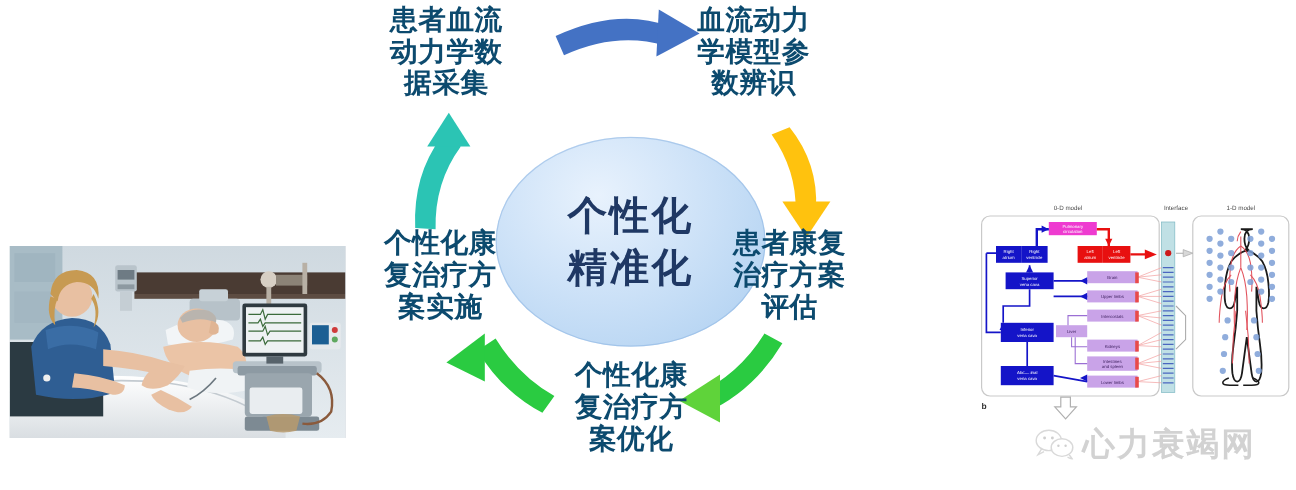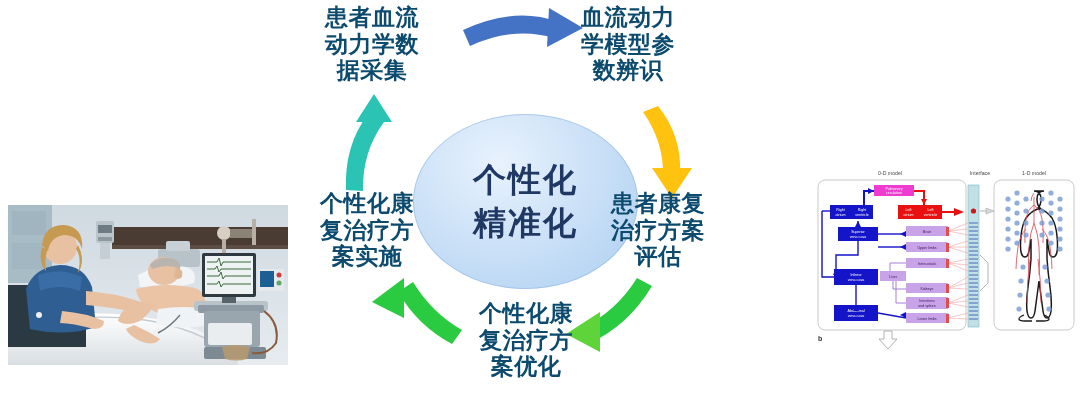--- a/index.html
+++ b/index.html
@@ -453,14 +453,27 @@
             <circle cx="237" cy="146" r="2.6"></circle>
         </g>
       </g>
 
       <text x="6" y="178" font-size="7" fill="#333" font-family="'Liberation Sans',sans-serif" font-weight="bold">b</text>
 
       <path d="M72,168 l0,8 l-5,0 l9,10 l9,-10 l-5,0 l0,-8 z" fill="#ffffff" stroke="#b0b0b0" stroke-width="1"></path>
     </svg>
   </div>
 
+  <div id="watermark">
+    <svg width="34" height="26" viewBox="0 0 34 26" xmlns="http://www.w3.org/2000/svg">
+      <ellipse cx="12" cy="10" rx="10.5" ry="8.5" fill="none" stroke="#d9d9d9" stroke-width="1.2"></ellipse>
+      <path d="M6,17 l-3,5 l5,-2.6" fill="none" stroke="#d9d9d9" stroke-width="1.2"></path>
+      <ellipse cx="23" cy="16" rx="9" ry="7.3" fill="#ffffff" stroke="#d9d9d9" stroke-width="1.2"></ellipse>
+      <path d="M29,22 l3,4 l-4.4,-2" fill="none" stroke="#d9d9d9" stroke-width="1.2"></path>
+      <circle cx="8.5" cy="8" r="1.2" fill="#cfcfcf"></circle>
+      <circle cx="15" cy="8" r="1.2" fill="#cfcfcf"></circle>
+      <circle cx="20" cy="14.5" r="1" fill="#cfcfcf"></circle>
+      <circle cx="26" cy="14.5" r="1" fill="#cfcfcf"></circle>
+    </svg>
+    <div id="wm-text">心力衰竭网</div>
+  </div>
 
 </div>
 
 </body></html>

